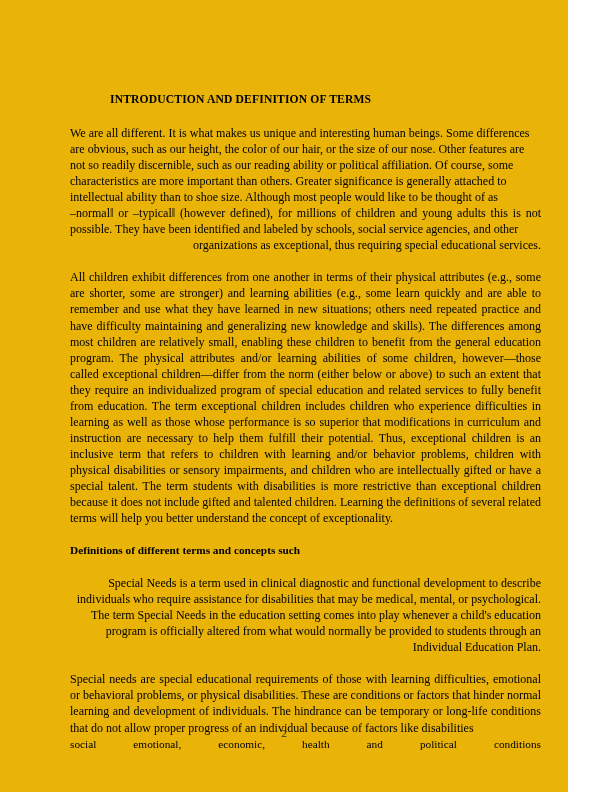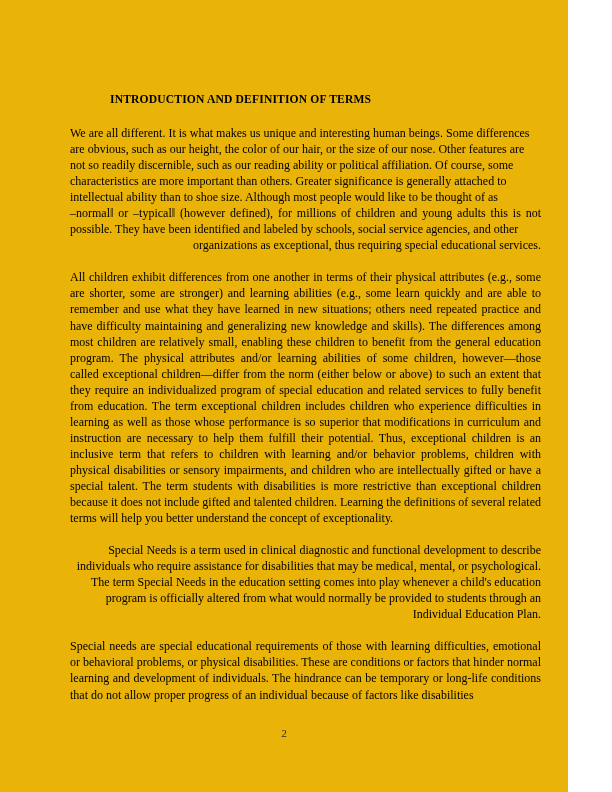--- a/index.html
+++ b/index.html
@@ -100,27 +100,37 @@
     <h1 class="doc-title">INTRODUCTION AND DEFINITION OF TERMS</h1>
 
     <p class="para lead">
       <span>We are all different. It is what makes us unique and interesting human beings. Some differences are obvious, such as our height, the color of our hair, or the size of our nose. Other features are not so readily discernible, such as our reading ability or political affiliation. Of course, some characteristics are more important than others. Greater significance is generally attached to intellectual ability than to shoe size. Although most people would like to be thought of as </span><span class="tail"><span>‒normal‖ or ‒typical‖ (however defined), for millions of children and young adults this is not possible. They have been identified and labeled by schools, social service agencies, and other </span><span class="lastline">organizations as exceptional, thus requiring special educational services.</span></span>
     </p>
 
     <p class="para">
       <span>All children exhibit differences from one another in terms of their physical attributes (e.g., some are shorter, some are stronger) and learning abilities (e.g., some learn quickly and are able to remember and use what they have learned in new situations; others need repeated practice and have difficulty maintaining and generalizing new knowledge and skills). The differences among most children are relatively small, enabling these children to benefit from the general education program. The physical attributes and/or learning abilities of some children, however—those called </span><b>exceptional children</b><span>—differ from the norm (either below or above) to such an extent that they require an individualized program of special education and related services to fully benefit from education. The term exceptional children includes children who experience difficulties in learning as well as those whose performance is so superior that modifications in curriculum and instruction are necessary to help them fulfill their potential. Thus, exceptional children is an inclusive term that refers to children with learning and/or behavior problems, children with physical disabilities or sensory impairments, and children who are intellectually gifted or have a special talent. The term students with disabilities is more restrictive than exceptional children because it does not include gifted and talented children. Learning the definitions of several related terms will help you better understand the concept of exceptionality.</span>
     </p>
 
+    <h2 class="subhead">Definitions of different terms and concepts such</h2>
 
     <p class="para ragged">
       <b>Special Needs</b><span> is a term used in clinical diagnostic and functional development to describe individuals who require assistance for disabilities that may be medical, mental, or psychological. The term Special Needs in the education setting comes into play whenever a child's education program is officially altered from what would normally be provided to students through an Individual Education Plan.</span>
     </p>
 
     <p class="para" style="margin-bottom:0;">
       <b>Special needs</b><span> are special educational requirements of those with learning difficulties, emotional or behavioral problems, or physical disabilities. These are conditions or factors that hinder normal learning and development of individuals. The hindrance can be temporary or long-life conditions that do not allow proper progress of an individual because of factors like disabilities</span>
     </p>
 
+    <div class="stretch-line">
+      <span>social</span>
+      <span>emotional,</span>
+      <span>economic,</span>
+      <span>health</span>
+      <span>and</span>
+      <span>political</span>
+      <span>conditions</span>
+    </div>
 
   </div>
 
   <div class="page-number">2</div>
 
 </div>
 
 </body></html>

